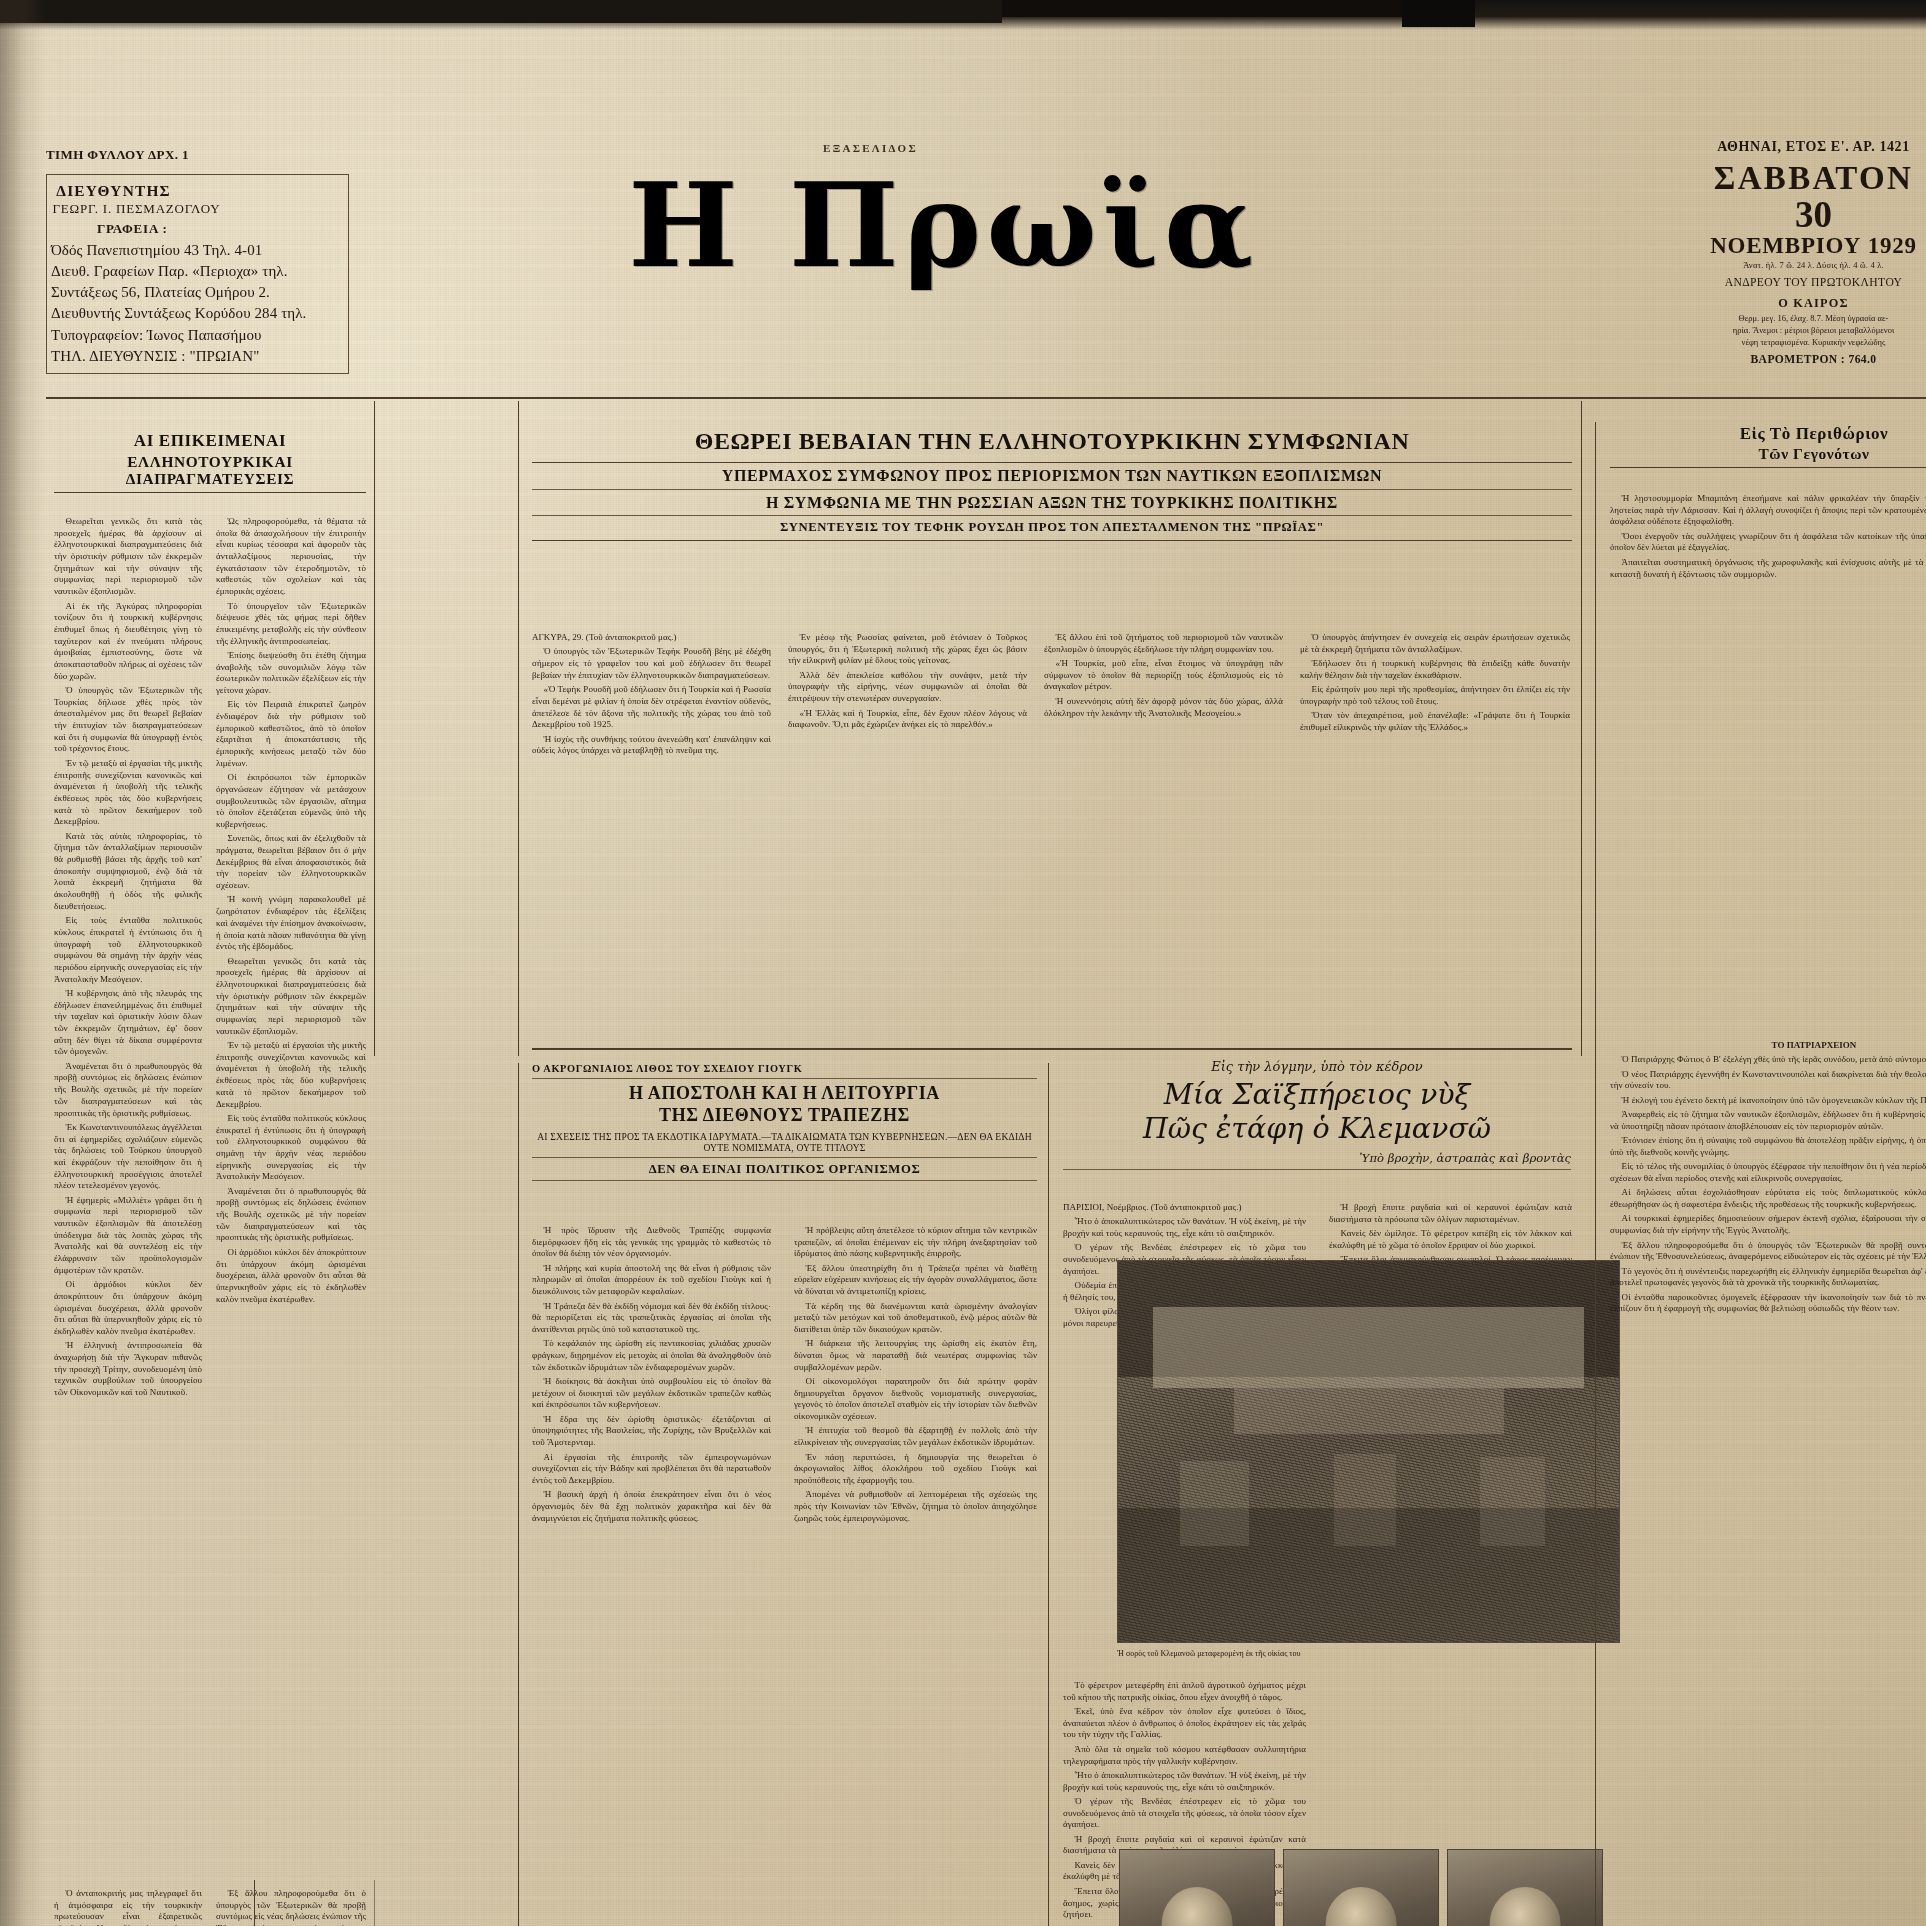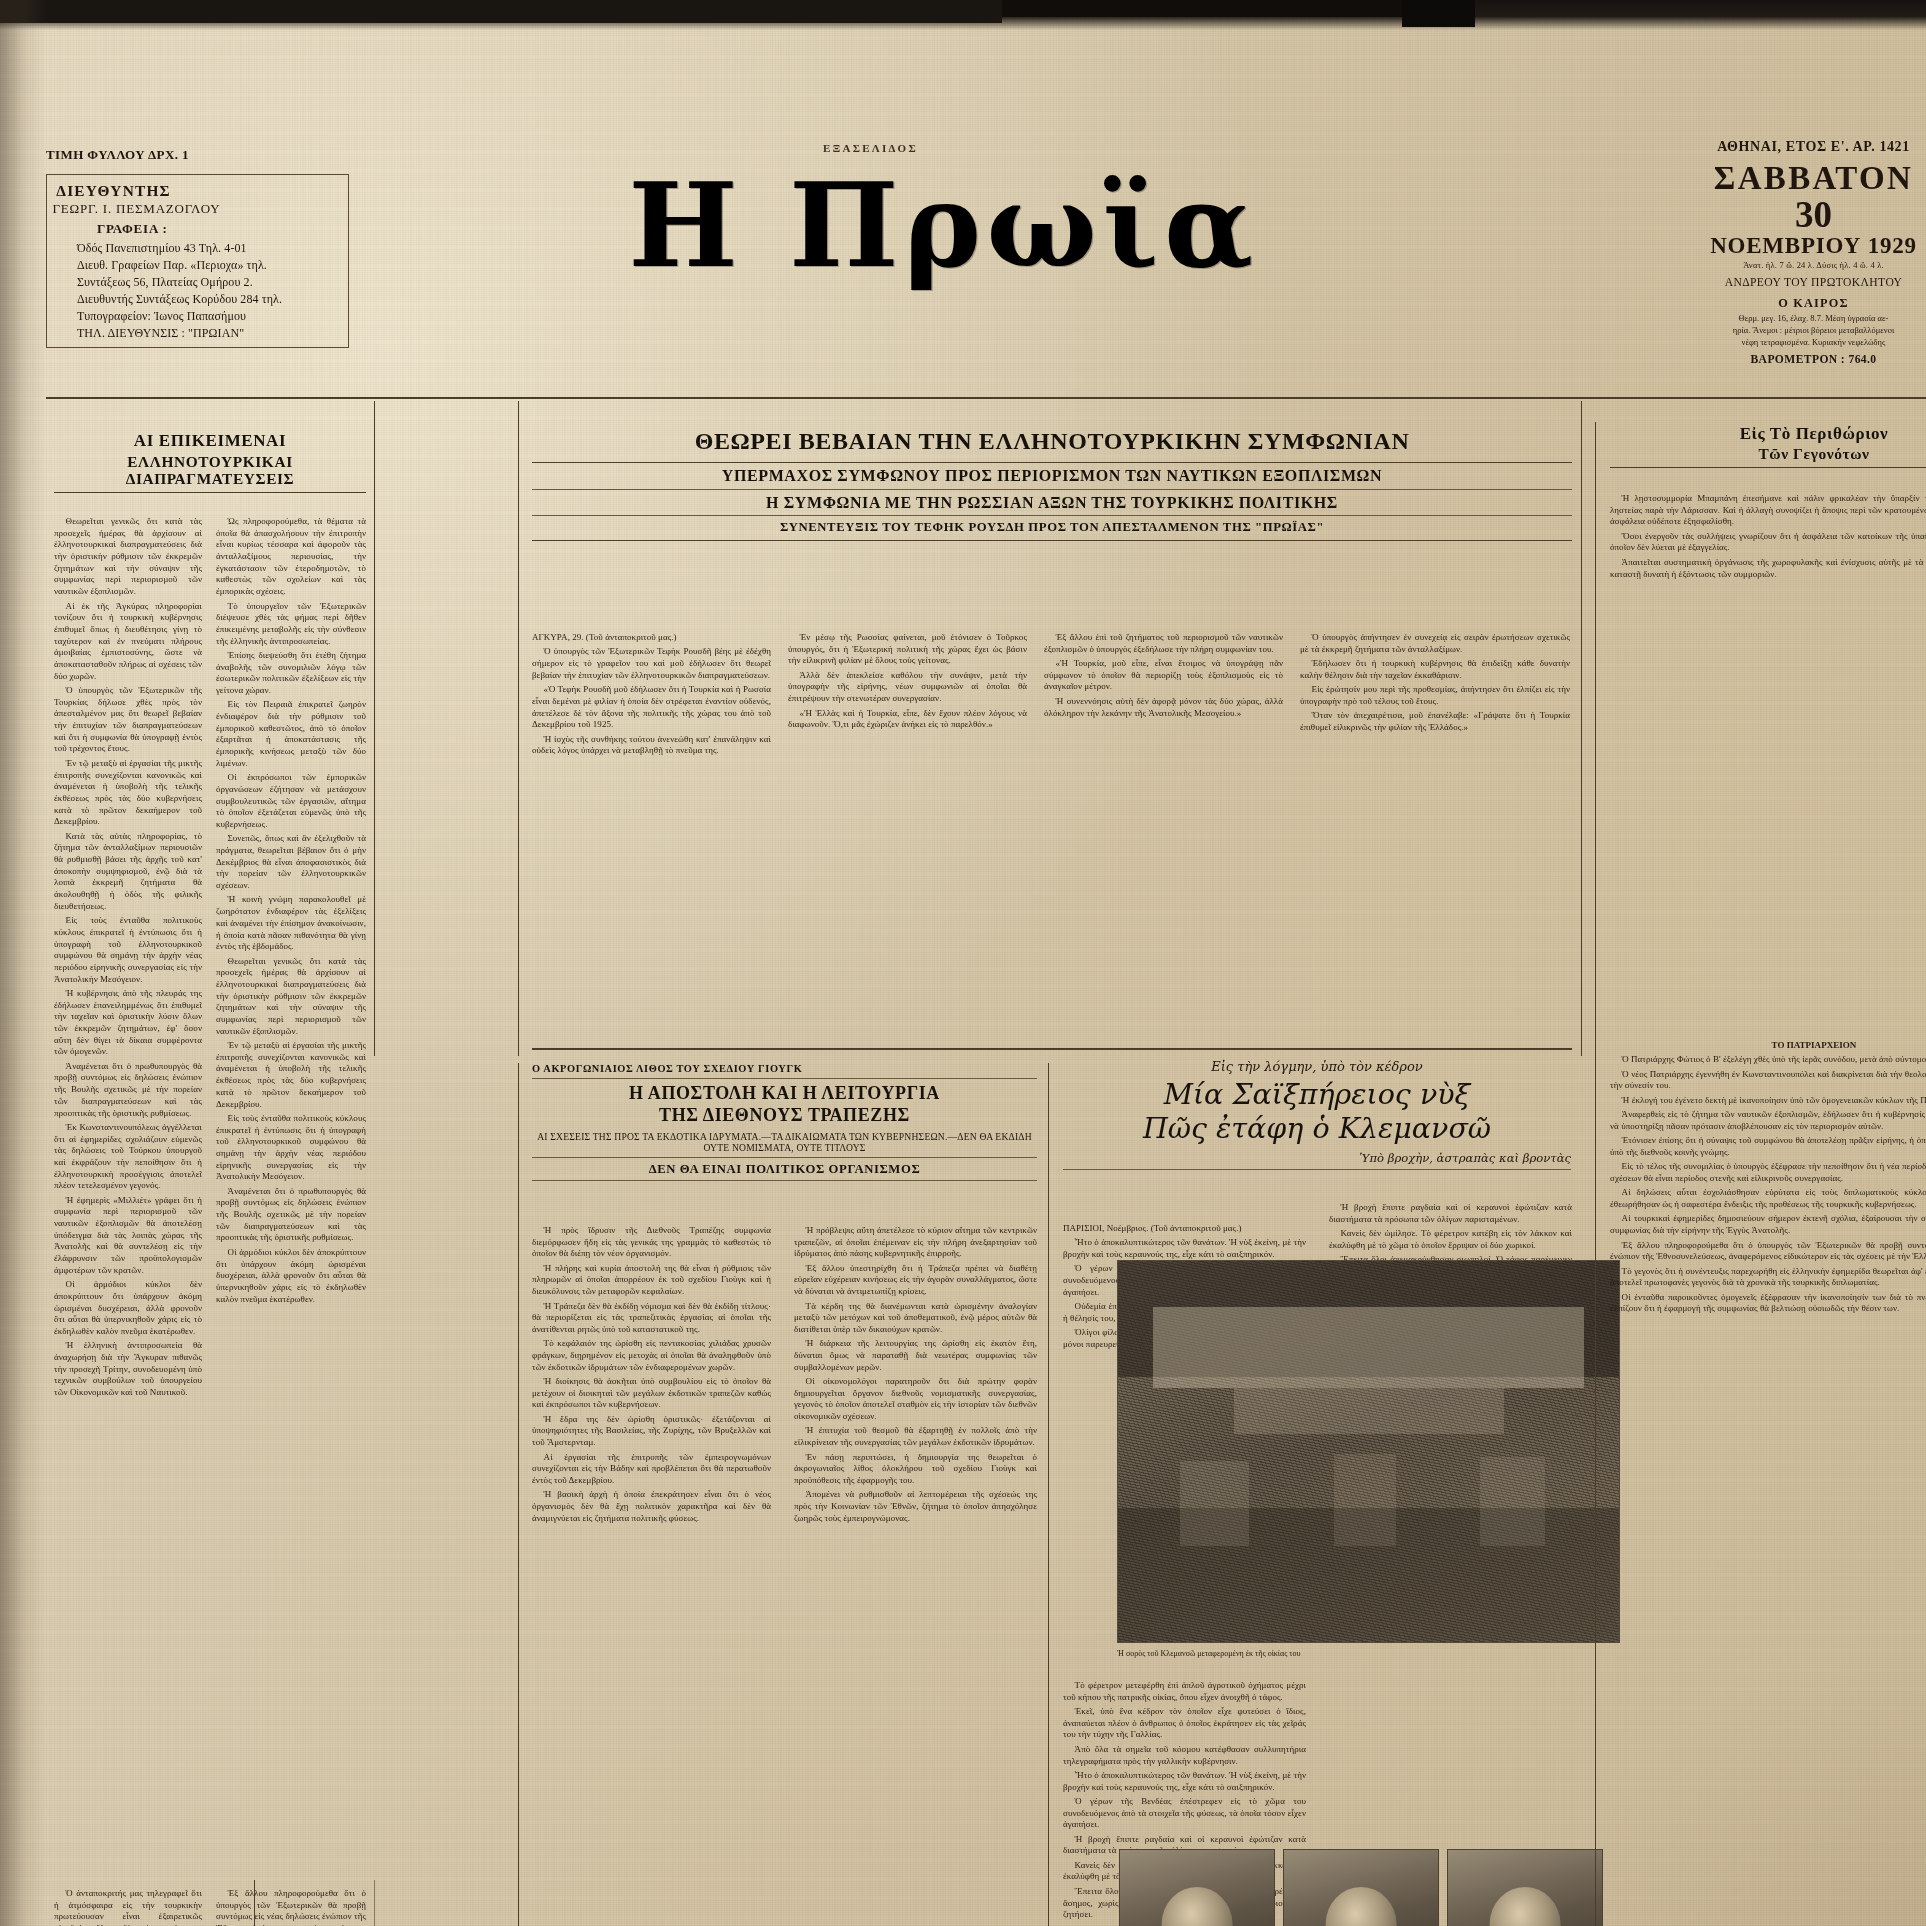--- a/index.html
+++ b/index.html
@@ -54,21 +54,21 @@
   
   #masthead{position:absolute; left:46px; top:139px; width:1995px; height:239px;}
   .mh-left{
     position:absolute; left:0; top:35px; width:293px;
     border:1.2px solid #5d4b33; padding:5.4px 3.9px;
   }
   .mh-price{position:absolute; left:0; top:7.7px; width:293px; font-size:13px; letter-spacing:0.4px; font-weight:bold;}
   .mh-dir{font-size:15.4px; font-weight:bold; letter-spacing:1.2px; text-align:left; margin:1.5px 0 1.5px 5.4px;}
   .mh-dirname{font-size:13px; letter-spacing:0.8px; margin-left:1.5px;}
   .mh-officeslabel{font-size:13px; font-weight:bold; letter-spacing:0.8px; margin:3.9px 0 2.3px 46px;}
-  .mh-officelines{font-size:12px; line-height:1.42; letter-spacing:0.1px;margin-left:26px;}
+  .mh-officelines{font-size:15px; line-height:1.42; letter-spacing:0.1px;}
   .mh-sixpage{
     position:absolute; left:632px; top:3.1px; width:385px;
     text-align:center; font-size:11px; letter-spacing:2.3px; font-weight:bold; color:#3a2f22;
   }
   .mh-title{
     position:absolute; left:335px; top:27px; width:1125px;
     text-align:center;
     font-family:"DejaVu Serif", serif;
     font-weight:bold;
     font-size:116px;
@@ -313,21 +313,21 @@
 
     <div style="position:absolute; left:1063px; top:1059px; width:508px;">
       <div class="script" style="font-size:13px;">Εἰς τὴν λόγμην, ὑπὸ τὸν κέδρον</div>
       <div class="script" style="font-size:28.5px; margin-top:3.9px; color:#17120d;">Μία Σαϊξπήρειος νὺξ</div>
       <div class="script" style="font-size:28.5px; margin-top:1.5px; color:#17120d;">Πῶς ἐτάφη ὁ Κλεμανσῶ</div>
       <div class="script" style="font-size:11.6px; margin-top:5.4px; text-align:right;">Ὑπὸ βροχὴν, ἀστραπὰς καὶ βροντὰς</div>
       <div class="divider thin" style="margin-top:3.9px;"></div>
     </div>
 
     <div class="col tight" style="left:1063px; top:1202px; width:243px; height:428px; overflow:hidden;">
-      <p style="text-indent:0;margin-top:21px;">ΠΑΡΙΣΙΟΙ, Νοέμβριος. (Τοῦ ἀνταποκριτοῦ μας.)</p>
+      <p style="text-indent:0;">ΠΑΡΙΣΙΟΙ, Νοέμβριος. (Τοῦ ἀνταποκριτοῦ μας.)</p>
       <p>Ἦτο ὁ ἀποκαλυπτικώτερος τῶν θανάτων. Ἡ νὺξ ἐκείνη, μὲ τὴν βροχὴν καὶ τοὺς κεραυνούς της, εἶχε κάτι τὸ σαιξπηρικόν.</p>
       <p>Ὁ γέρων τῆς Βενδέας ἐπέστρεφεν εἰς τὸ χῶμα του συνοδευόμενος ἀπὸ τὰ στοιχεῖα τῆς φύσεως, τὰ ὁποῖα τόσον εἶχεν ἀγαπήσει.</p>
       <p>Οὐδεμία ἐπίσημος τελετή, οὐδεὶς λόγος, οὐδὲν στεφάνι· μόνον ἡ θέλησίς του, ἡ ὁποία ἐξετελέσθη κατὰ γράμμα.</p>
       <p>Ὀλίγοι φίλοι, ὁ υἱός του, ὁ ἰατρός του καὶ δύο χωρικοὶ ἦσαν οἱ μόνοι παρευρεθέντες εἰς τὴν ταφήν.</p>
     </div>
     <div class="col tight" style="left:1329px; top:1202px; width:243px; height:428px; overflow:hidden;">
       <p>Ἡ βροχὴ ἔπιπτε ραγδαία καὶ οἱ κεραυνοὶ ἐφώτιζαν κατὰ διαστήματα τὰ πρόσωπα τῶν ὀλίγων παρισταμένων.</p>
       <p>Κανεὶς δὲν ὡμίλησε. Τὸ φέρετρον κατέβη εἰς τὸν λάκκον καὶ ἐκαλύφθη μὲ τὸ χῶμα τὸ ὁποῖον ἔρριψαν οἱ δύο χωρικοί.</p>
       <p>Ἔπειτα ὅλοι ἀπεμακρύνθησαν σιωπηλοί. Ὁ τάφος παρέμεινεν ἄσημος, χωρὶς ἐπιγραφήν, χωρὶς σταυρόν, ὅπως ὁ ἴδιος εἶχε ζητήσει.</p>
       <p>Ἡ Γαλλία ἐπληροφορήθη τὸν θάνατον ὅταν ὅλα εἶχον τελειώσει. Αἱ ἐφημερίδες ἐξέδωσαν ἐκτάκτους ἐκδόσεις.</p>

